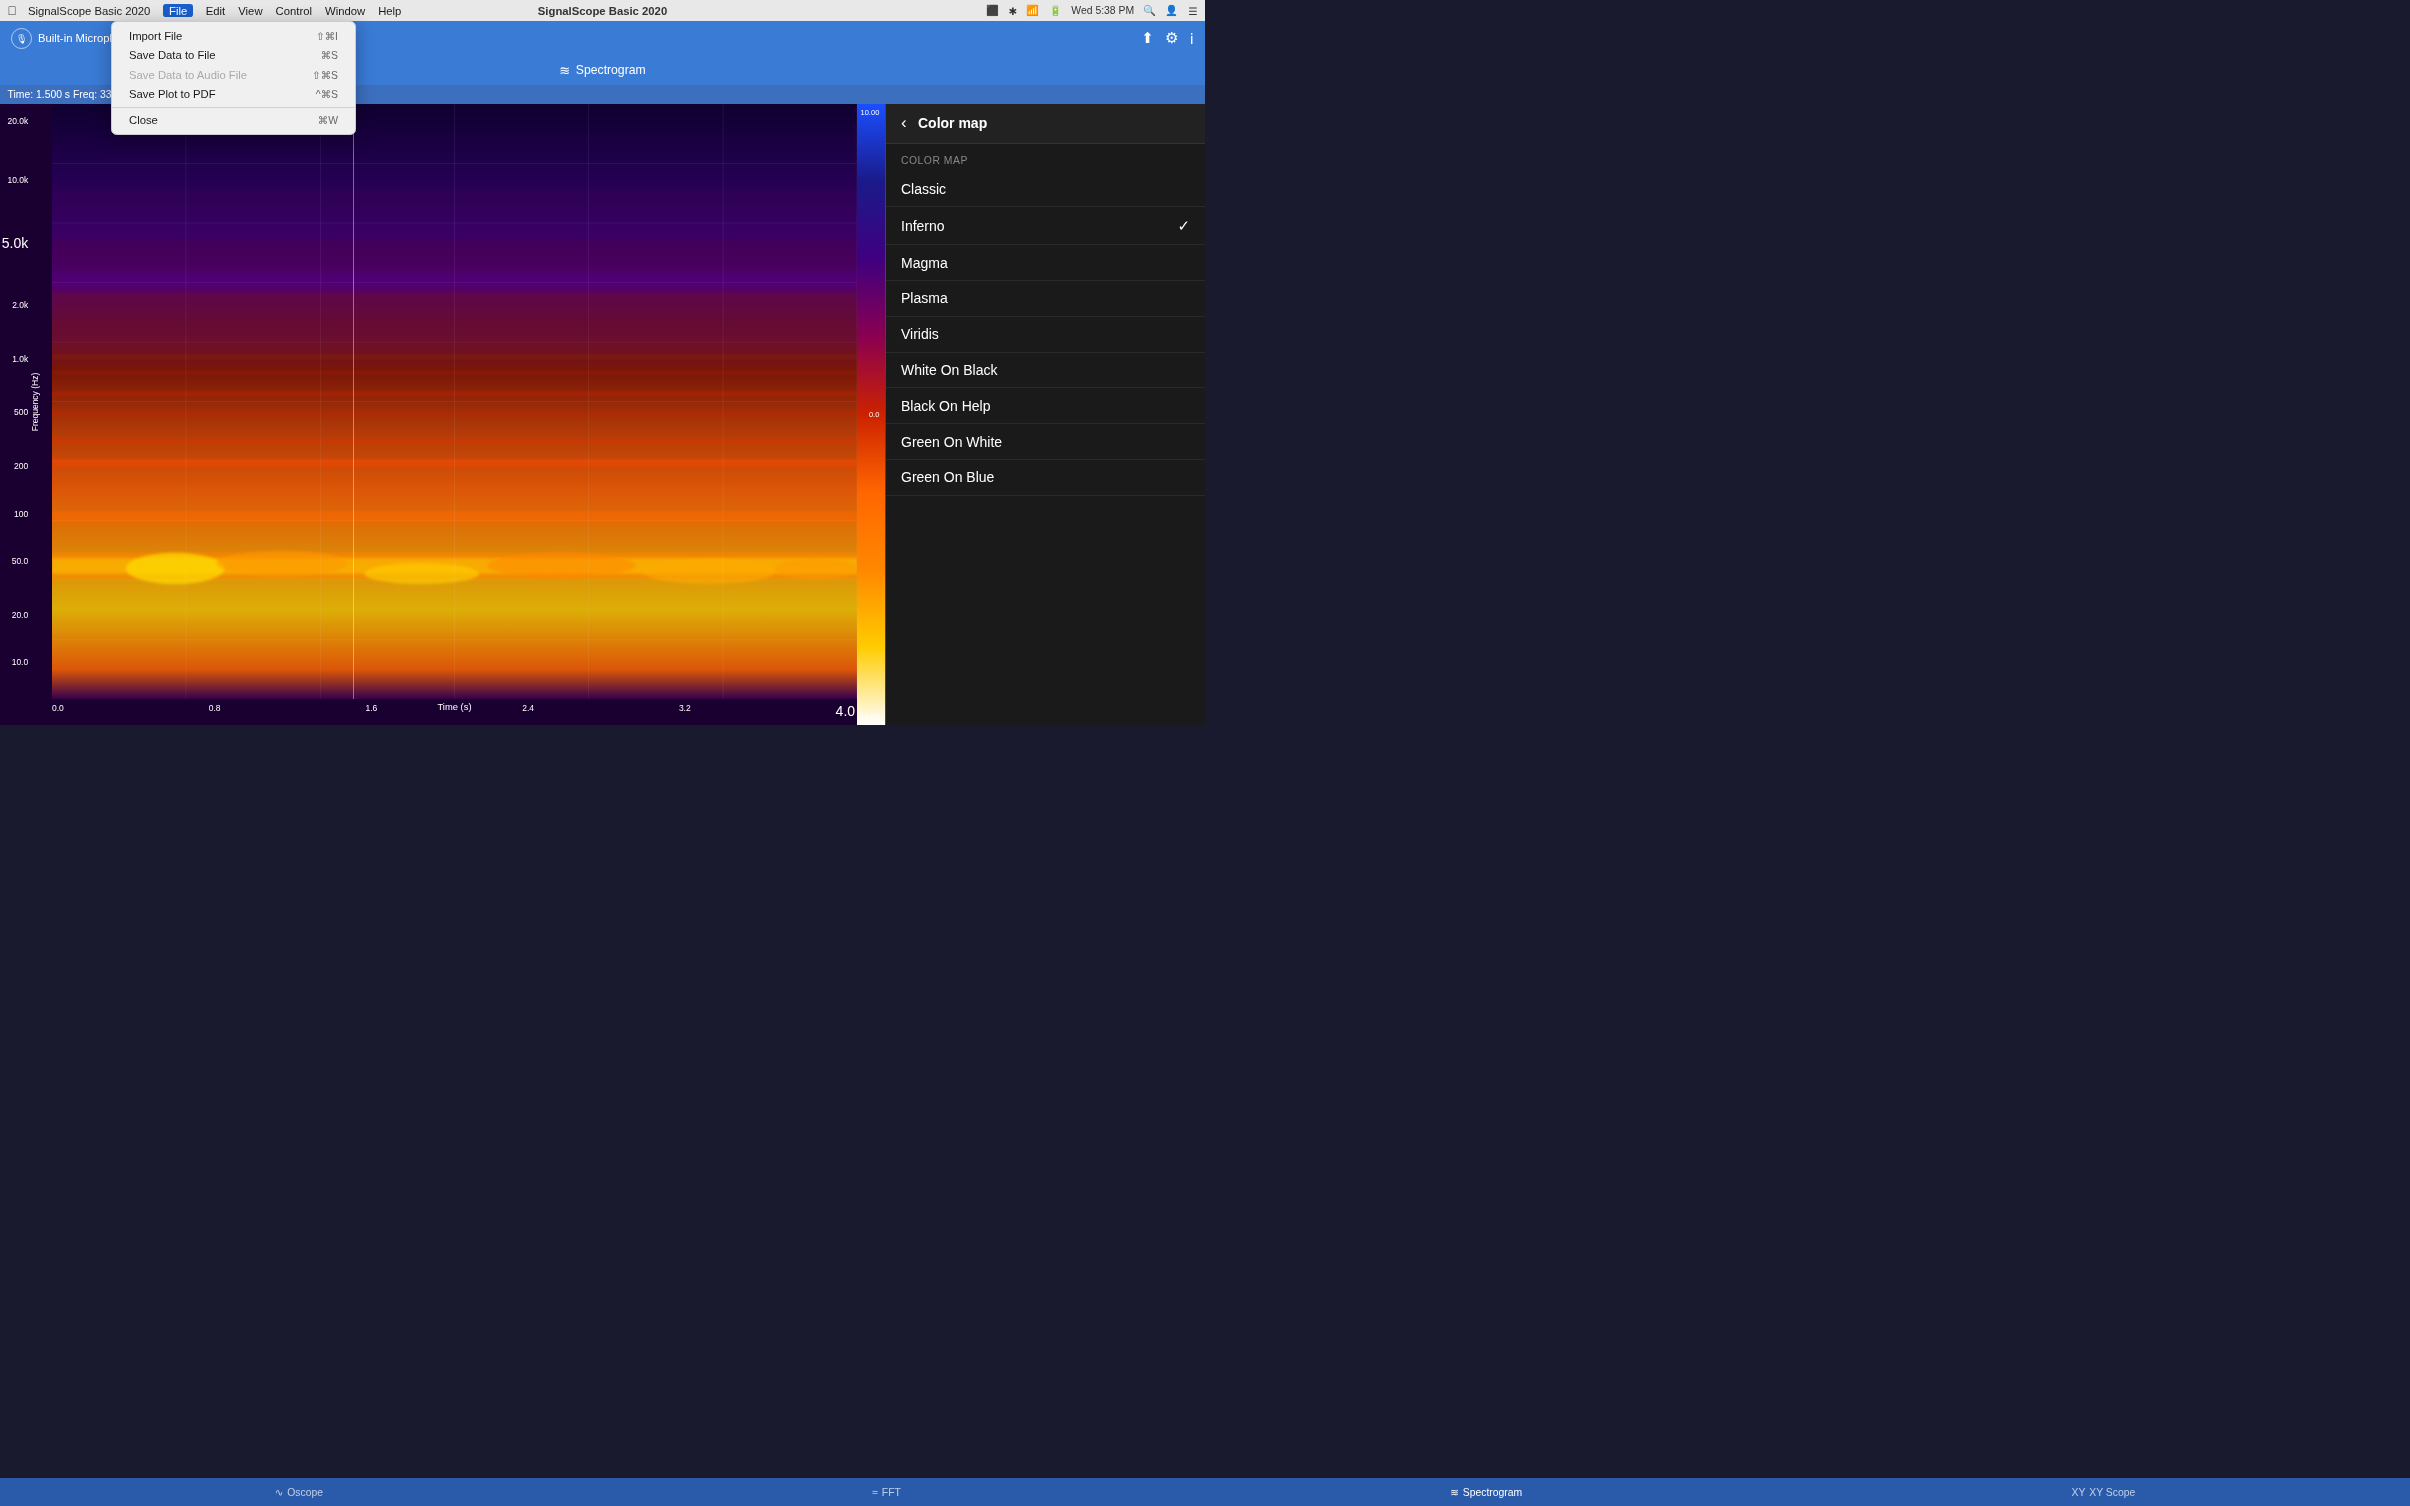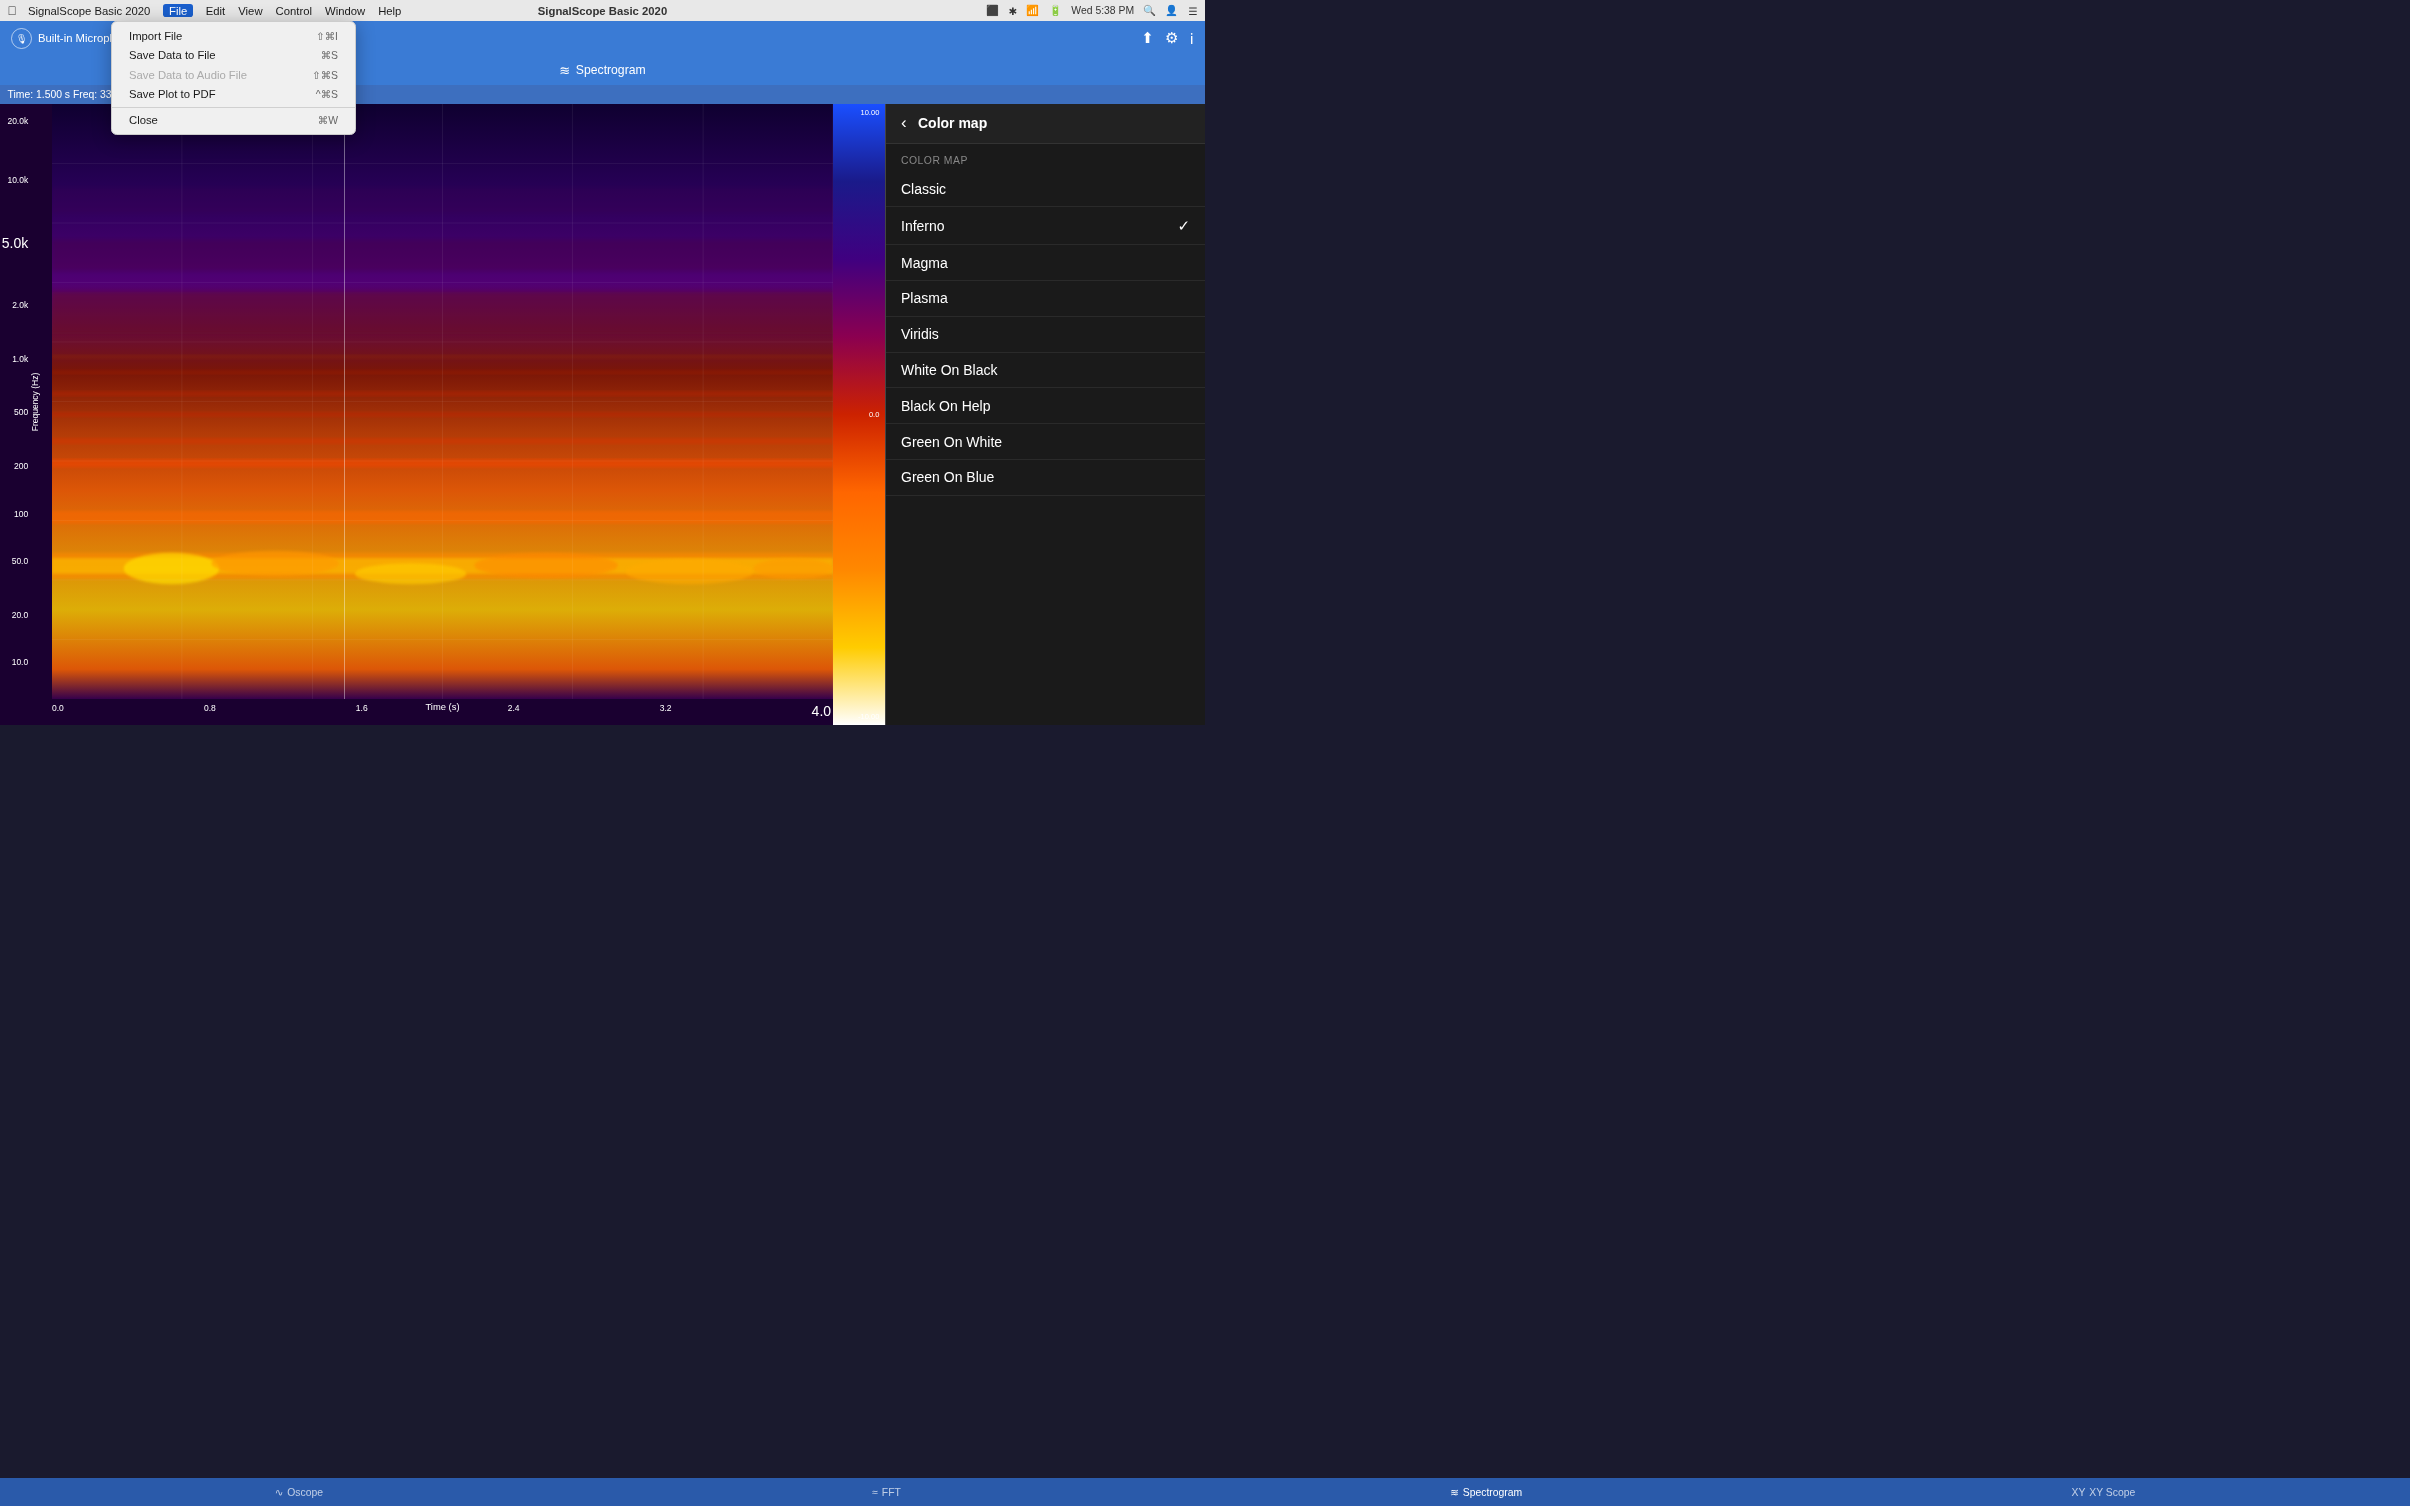--- a/index.html
+++ b/index.html
@@ -430,21 +430,21 @@
       <span style="font-size:8.5px; color:white;">1.6</span>
       <span style="font-size:8.5px; color:white;">2.4</span>
       <span style="font-size:8.5px; color:white;">3.2</span>
       <span style="font-size:14px; color:white; margin-right:1.9px;">4.0</span>
     </div>
 
     <div style="position:absolute; bottom:13px; left:52px; right:0; text-align:center; font-size:9.4px; color:white;">Time (s)</div>
 
   </div>
 
-  <div style="width:52px; background:linear-gradient(to bottom, #1a4fff, #1a1a8a, #400080, #8b0050, #cc2200, #ff6600, #ff8800, #ffcc00, #ffffff); position:relative;">
+  <div style="width:28px; background:linear-gradient(to bottom, #1a4fff, #1a1a8a, #400080, #8b0050, #cc2200, #ff6600, #ff8800, #ffcc00, #ffffff); position:relative;">
     <div class="color-scale-labels">
       <span style="font-size:7.5px; color:white; text-align:right; padding-right:1.9px;">10.00</span>
       <span style="font-size:7.5px; color:white; text-align:right; padding-right:1.9px;">0.0</span>
       <span style="font-size:7.5px; color:white; text-align:right; padding-right:1.9px;">-10.00</span>
     </div>
   </div>
 
   <div class="color-map-panel">
     <div class="color-map-header">
       <span class="back-btn">‹</span>

